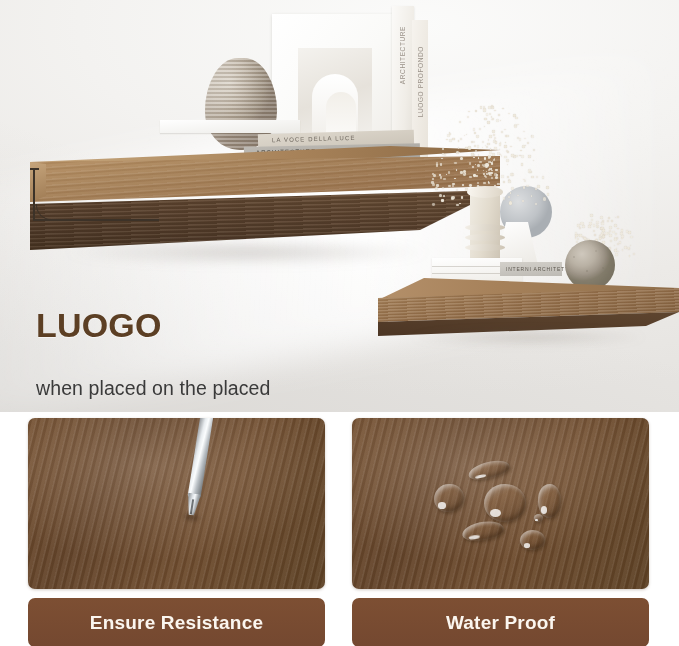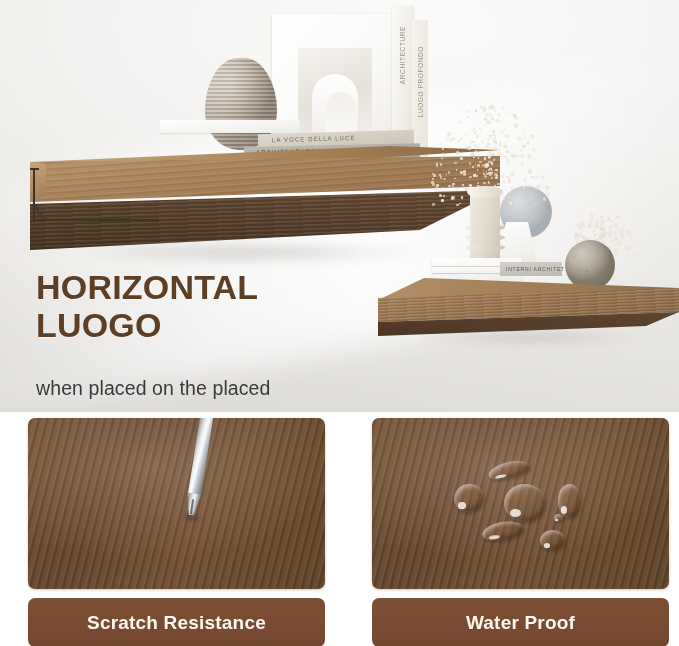--- a/index.html
+++ b/index.html
@@ -325,21 +325,21 @@
     left: 0; top: 412px;
     width: 679px; height: 234px;
     background: #ffffff;
   }
   .panel {
     position: absolute;
     top: 6px;
     width: 297px;
   }
   .panel.left { left: 28px; }
-  .panel.right { left: 372px; }
+  .panel.right { left: 352px; }
   .panel .photo {
     position: relative;
     width: 297px;
     height: 171px;
     border-radius: 7px;
     overflow: hidden;
     background:
       repeating-linear-gradient(104deg,
         rgba(255,255,255,.10) 0px, rgba(255,255,255,.10) 1px,
         rgba(60,36,18,.13) 2px, rgba(60,36,18,.13) 4px,
@@ -848,38 +848,37 @@
     </div>
 
     <div class="shelf-bot">
       <div class="top-face"></div>
       <div class="front-face"></div>
       <div class="front-grain"></div>
       <div class="under-face"></div>
       <div class="drop-shadow"></div>
     </div>
 
-    <div class="headline l2">HORIZONTAL</div>
     <div class="headline l3">LUOGO</div>
     <div class="subline s2">when placed on the placed</div>
   </div>
 
   <div class="panels">
 
     <div class="panel left">
       <div class="photo">
         <div class="sheen"></div>
         <div class="driver">
           <div class="shaft"></div>
           <div class="tip"></div>
           <div class="notch"></div>
           <div class="contact-shadow"></div>
         </div>
       </div>
-      <div class="label">Scratch Resistance</div>
+      <div class="label">Ensure Resistance</div>
     </div>
 
     <div class="panel right">
       <div class="photo">
         <div class="sheen"></div>
         <div class="drop" style="left:116px; top:44px; width:42px; height:16px; border-radius:60% 50% 55% 45% / 70% 60% 55% 45%; transform:rotate(-12deg);"></div>
         <div class="drop" style="left:82px; top:66px; width:30px; height:28px; border-radius:52% 48% 58% 46% / 56% 50% 54% 48%;"></div>
         <div class="drop" style="left:132px; top:66px; width:42px; height:38px; border-radius:50% 50% 52% 50% / 52% 50% 52% 50%;"></div>
         <div class="drop" style="left:186px; top:66px; width:23px; height:34px; border-radius:52% 50% 52% 50% / 48% 50% 54% 50%;"></div>
         <div class="drop" style="left:110px; top:104px; width:42px; height:18px; border-radius:58% 48% 54% 46% / 62% 56% 52% 46%; transform:rotate(-8deg);"></div>

